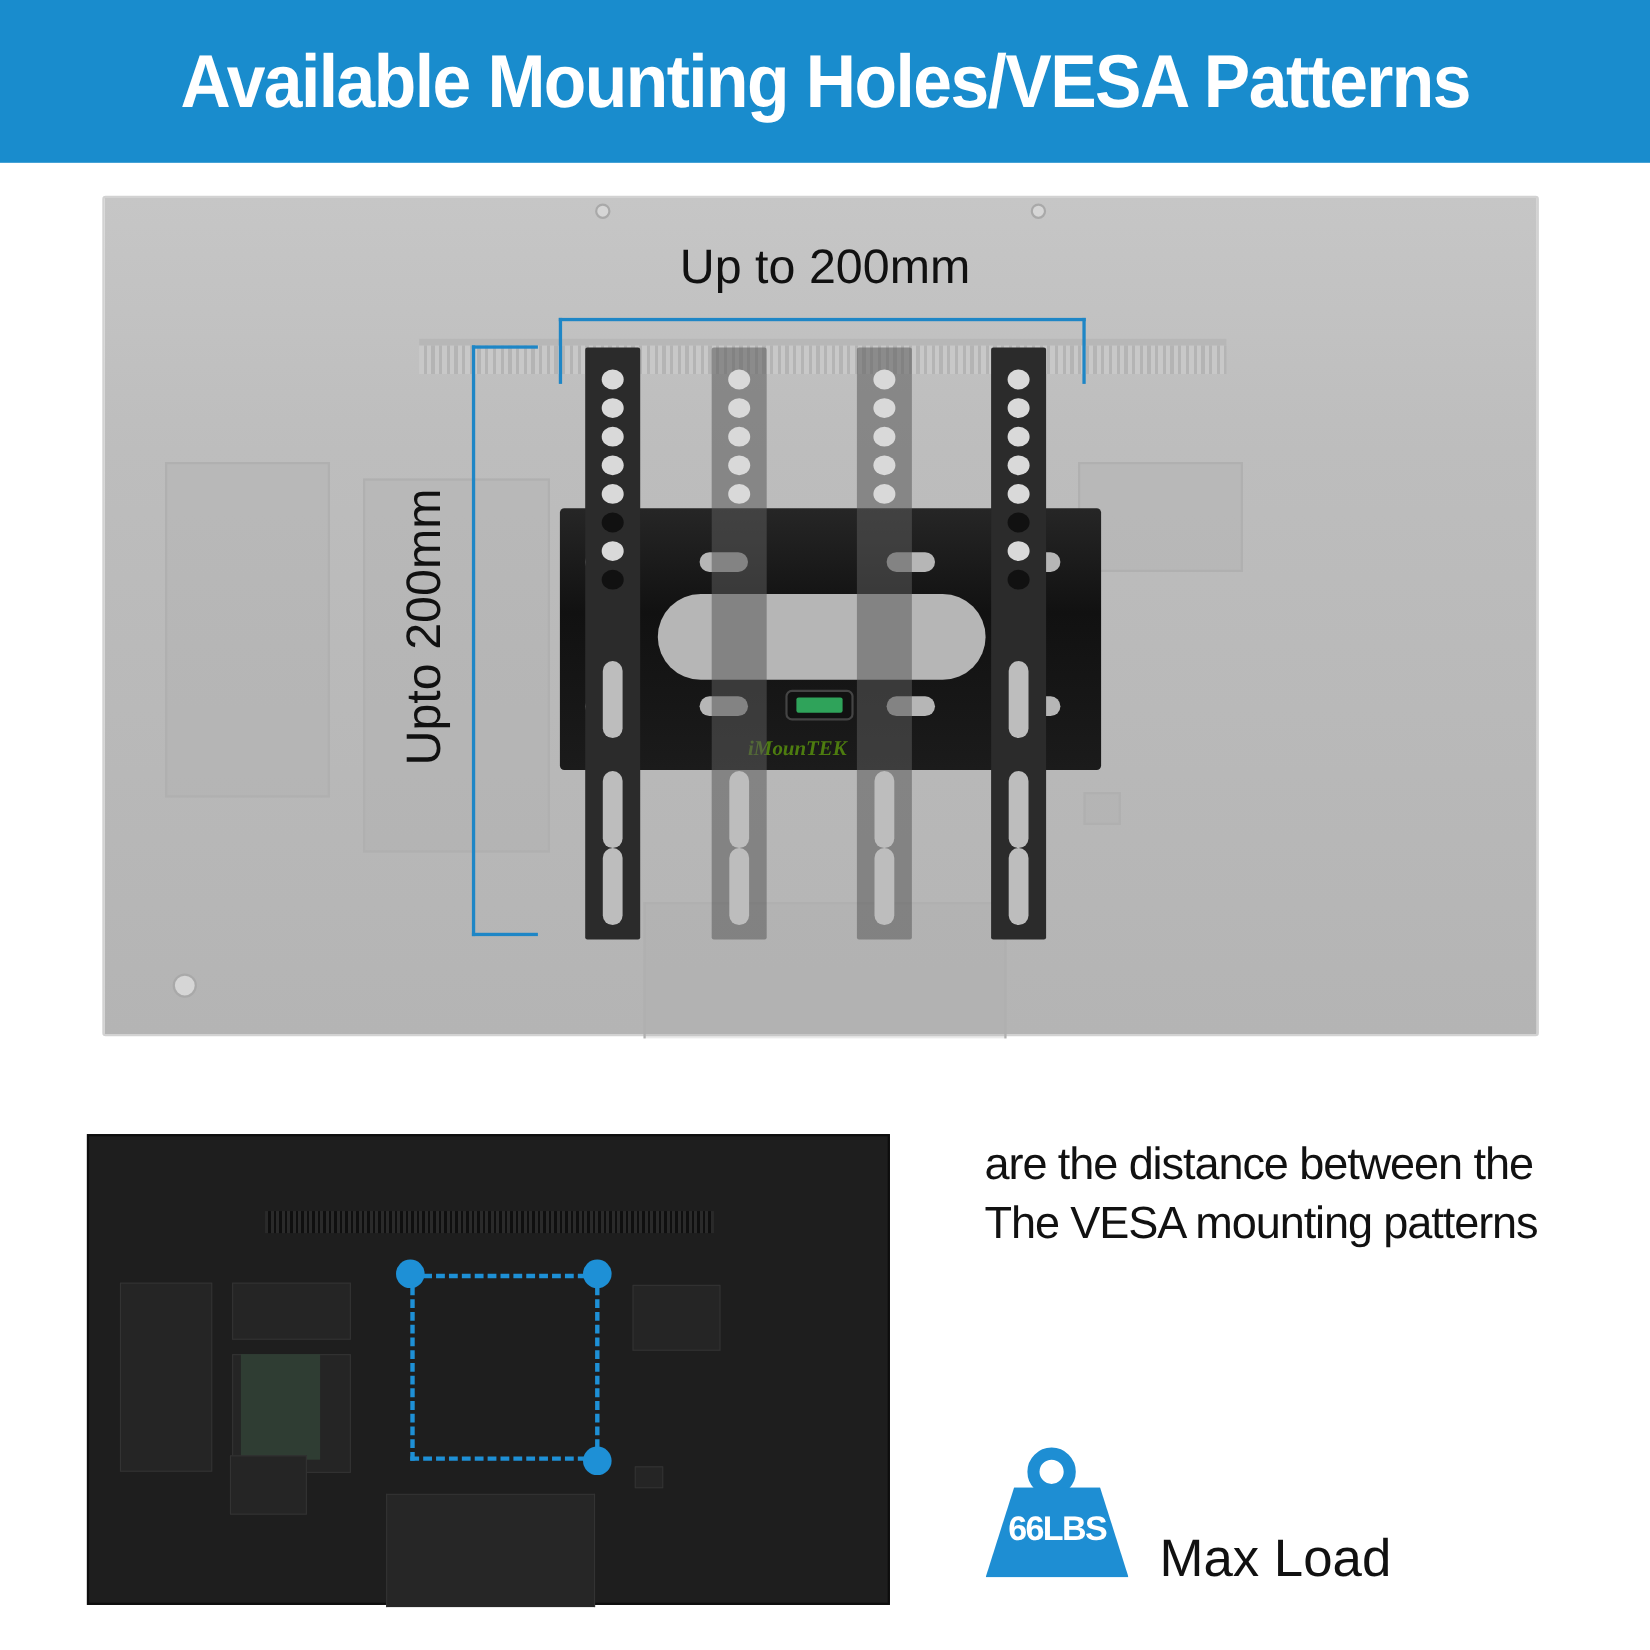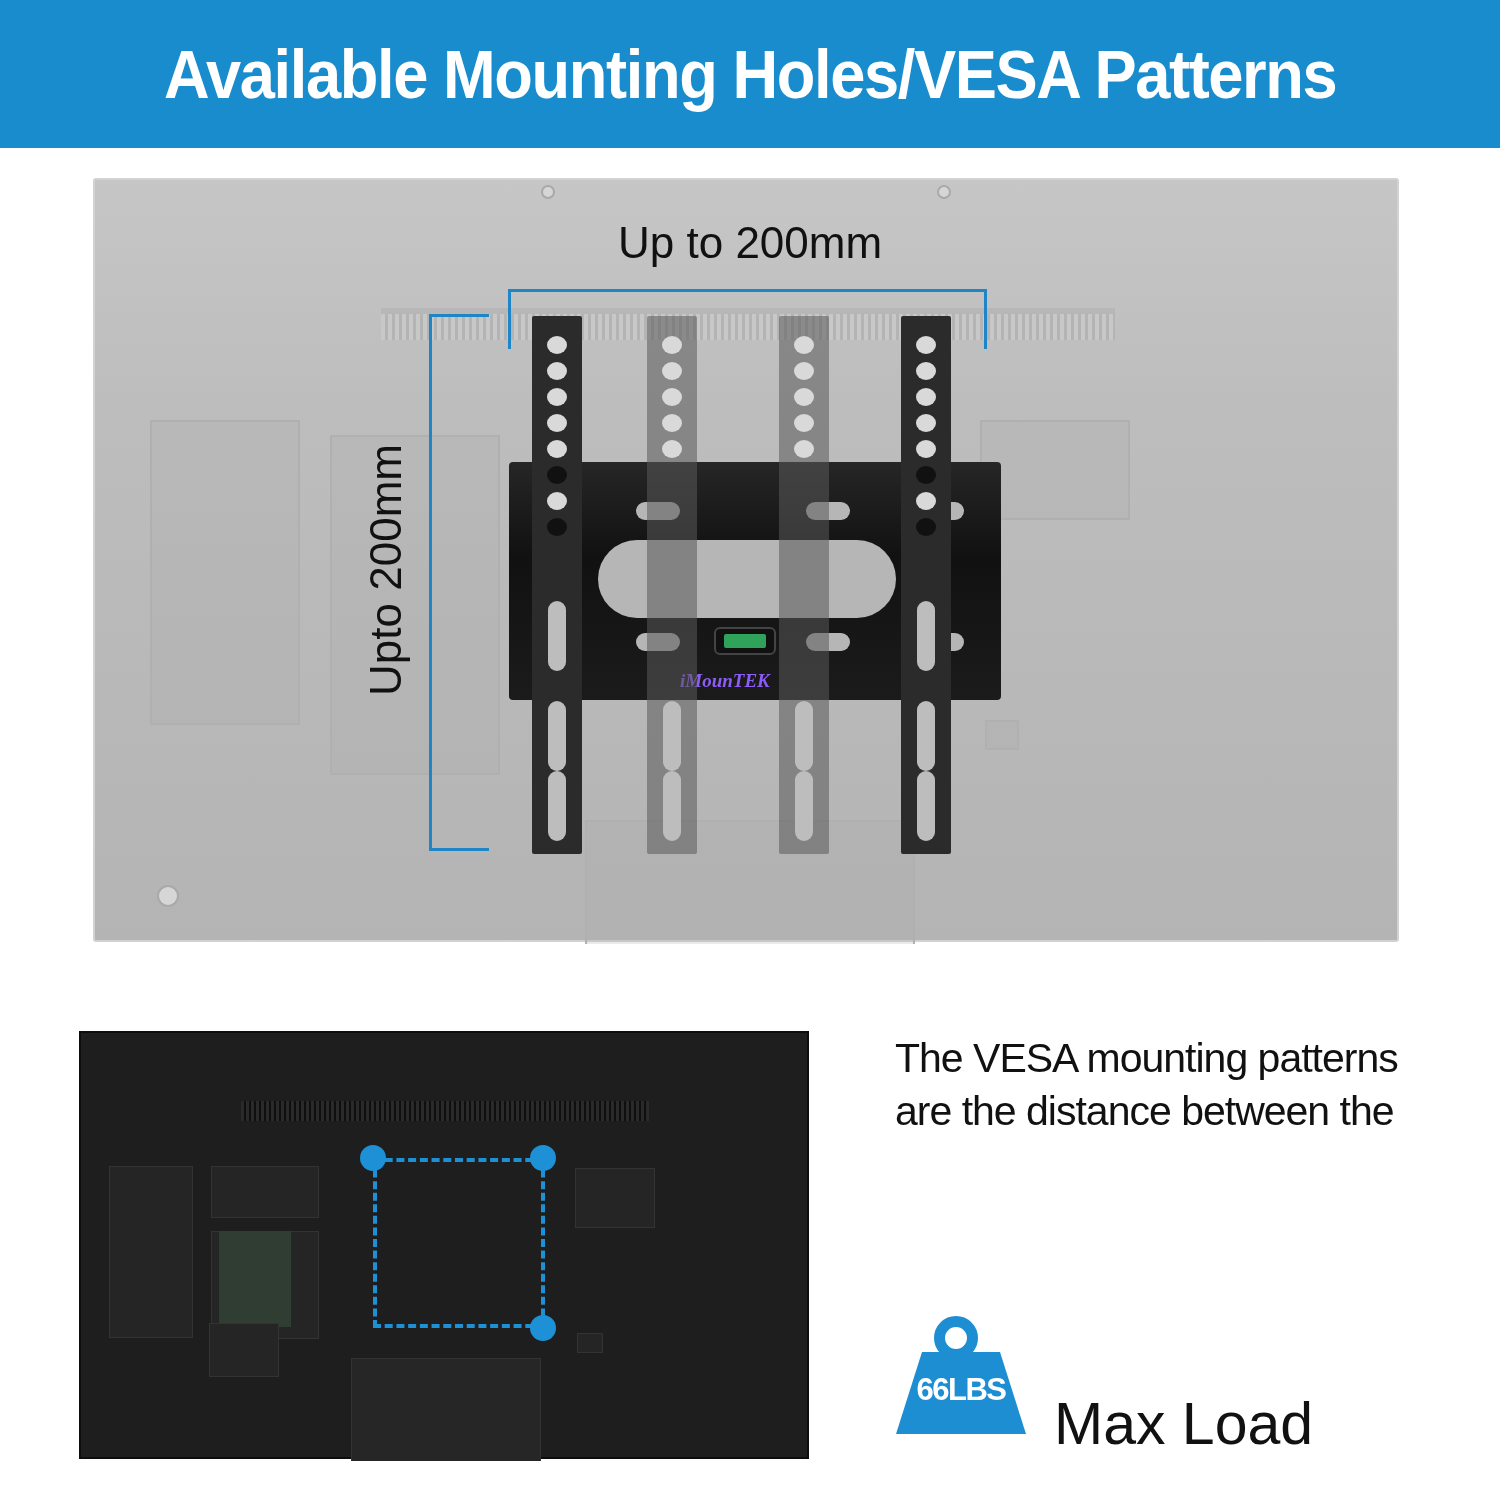--- a/index.html
+++ b/index.html
@@ -53,21 +53,21 @@
   .mount-slot { position: absolute; width: 44px; height: 18px; background: #b6b6b6; border-radius: 9px; }
   .level {
     position: absolute; left: 714px; top: 627px; width: 62px; height: 28px;
     background: #111; border: 2px solid #444; border-radius: 6px;
   }
   .level::after {
     content: ""; position: absolute; left: 8px; top: 5px; width: 42px; height: 14px;
     background: #2fa35a; border-radius: 2px;
   }
   .brand {
-    position: absolute; left: 680px; top: 670px; color: #8b5cf6;
+    position: absolute; left: 680px; top: 670px; color: #4d7c0f;
     font-family: "Liberation Serif", serif; font-style: italic; font-weight: bold; font-size: 19px;
   }
   .arm {
     position: absolute; top: 316px; width: 50px; height: 538px;
     background: #2b2b2b; border-radius: 2px;
   }
   .arm.ghost { background: rgba(90,90,90,0.55); }
   .hole { position: absolute; left: 15px; width: 20px; height: 18px; border-radius: 50%; background: #d9d9d9; }
   .slot-v { position: absolute; left: 16px; width: 18px; height: 70px; border-radius: 9px; background: #bdbdbd; }
 
@@ -104,21 +104,21 @@
     border: 11px solid #1e8ed3;
   }
   .weight-body {
     position: absolute; left: 0; top: 36px; width: 130px; height: 82px; background: #1e8ed3;
     clip-path: polygon(20% 0, 80% 0, 100% 100%, 0 100%);
   }
   .weight-text {
     position: absolute; left: 0; top: 56px; width: 130px; text-align: center;
     color: #fff; font-weight: bold; font-size: 31px; letter-spacing: -1.5px;
   }
-  .max-load { position: absolute; left: 1054px; top: 1390px; font-size: 59px; color: #111; }
+  .max-load { position: absolute; left: 1054px; top: 1390px; font-size: 48px; color: #111; }
 </style>
 </head>
 <body>
 
 <div class="banner">
   <h1>Available Mounting Holes/VESA Patterns</h1>
 </div>
 
 <div class="tv-top">
   <div class="vent-top"></div>
@@ -211,22 +211,22 @@
   <div class="dark-panel" style="left:494px;top:135px;width:80px;height:60px;"></div>
   <div class="dark-panel" style="left:496px;top:300px;width:26px;height:20px;"></div>
   <div class="stand-base"></div>
   <div class="vesa-box"></div>
   <div class="vesa-dot" style="left:279px;top:112px;"></div>
   <div class="vesa-dot" style="left:449px;top:112px;"></div>
   <div class="vesa-dot" style="left:449px;top:282px;"></div>
 </div>
 
 <div class="note">
+  <div class="body">are the distance between the</div>
   <div class="body">The VESA mounting patterns</div>
-  <div class="body">are the distance between the</div>
 </div>
 
 <div class="weight">
   <div class="weight-ring"></div>
   <div class="weight-body"></div>
   <div class="weight-text">66LBS</div>
 </div>
 <div class="max-load">Max Load</div>
 
 </body></html>

